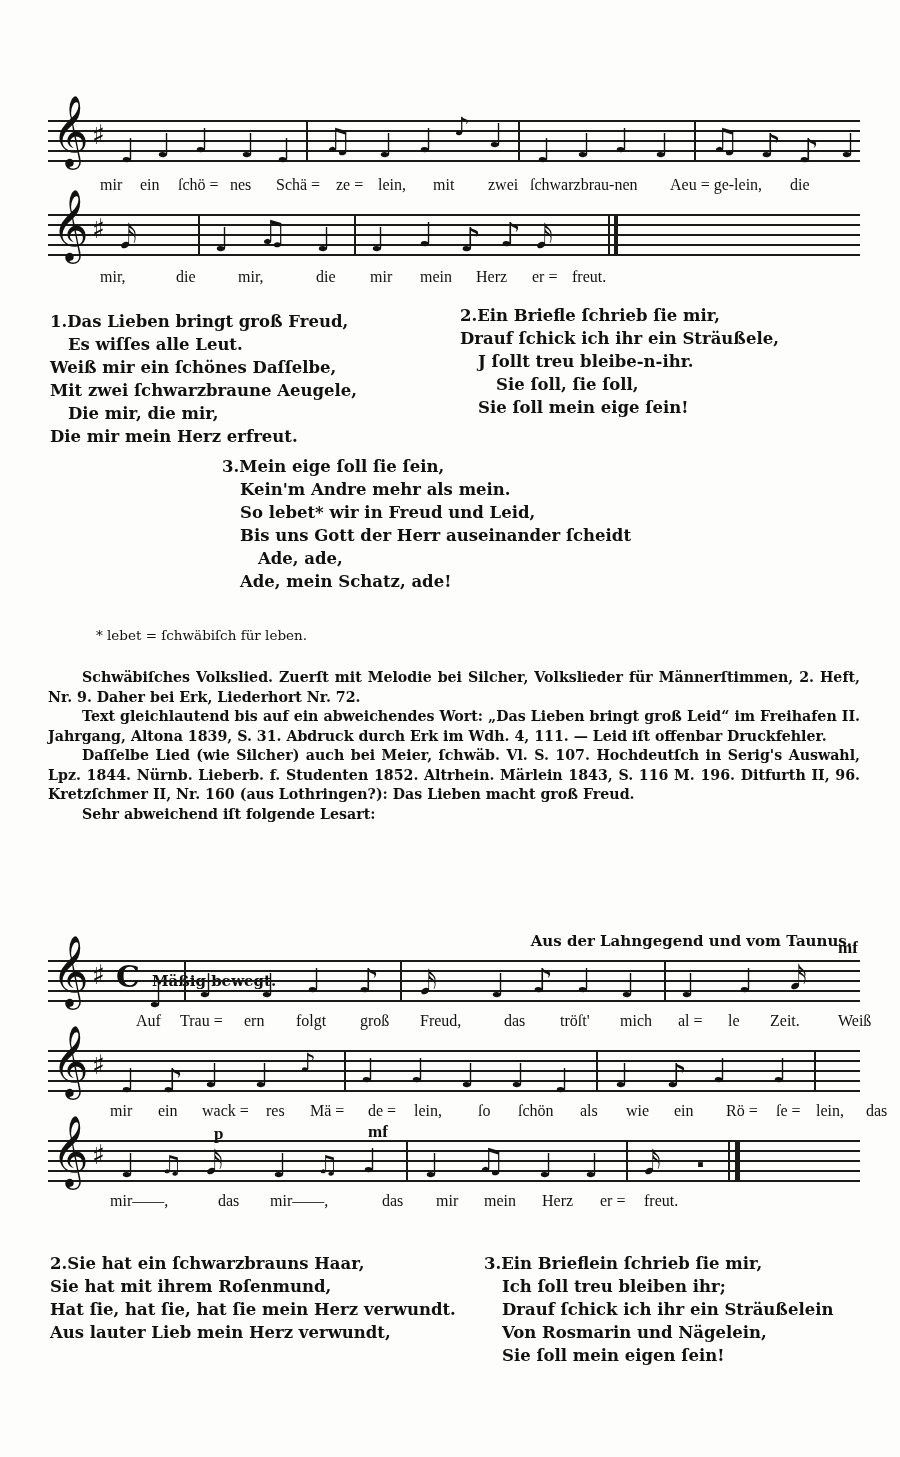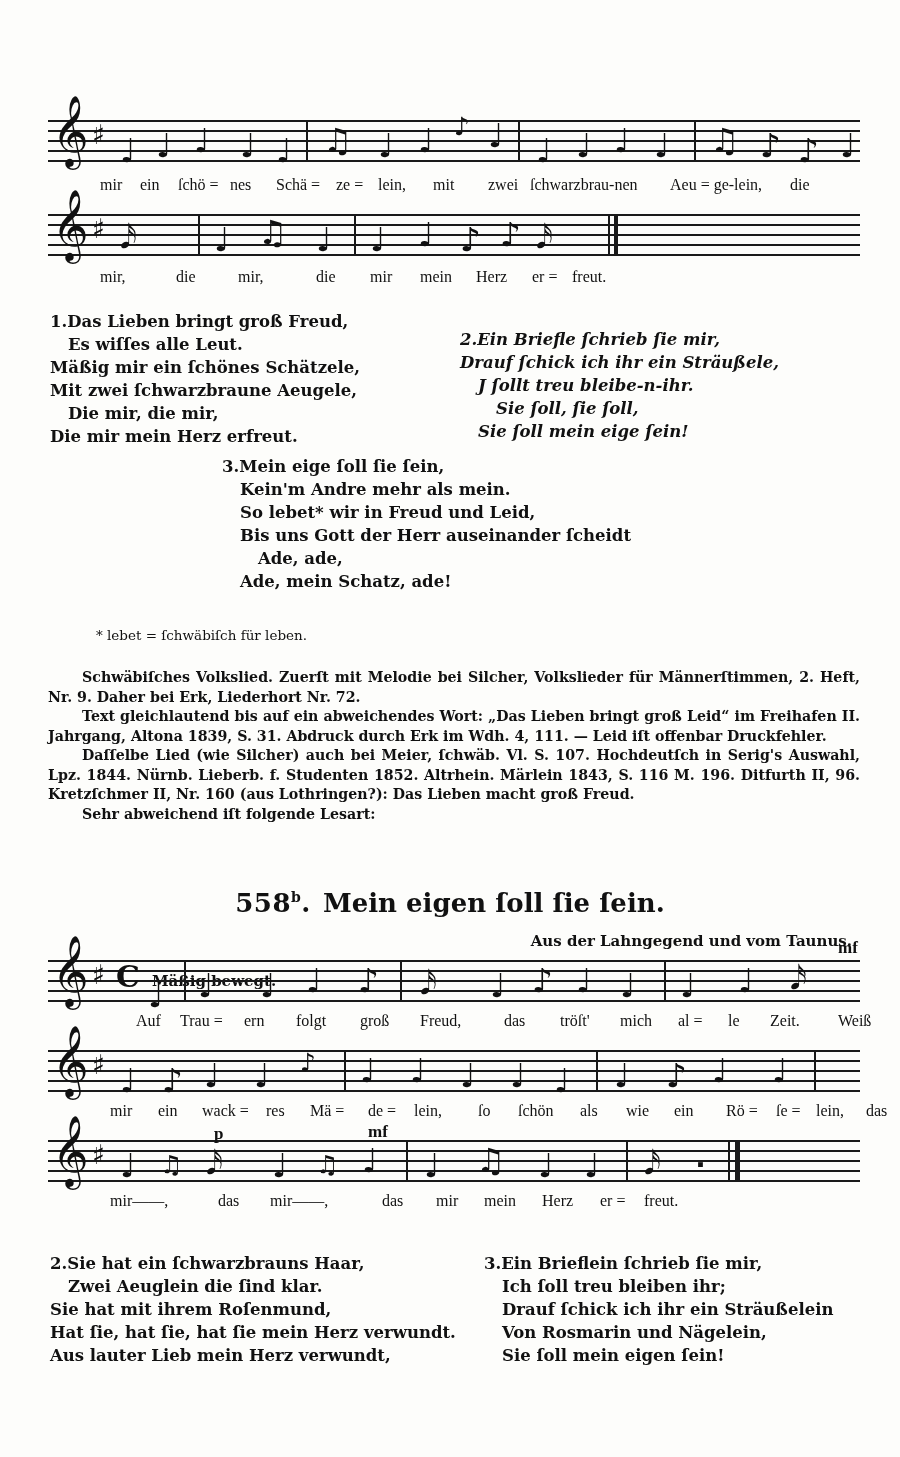--- a/index.html
+++ b/index.html
@@ -265,27 +265,27 @@
     <span style="left:322px;">mir</span>
     <span style="left:372px;">mein</span>
     <span style="left:428px;">Herz</span>
     <span style="left:484px;">er =</span>
     <span style="left:524px;">freut.</span>
   </div>
 
   <div class="verse-block" style="top:310px;left:50px;">
     <span class="ln"><span>1.</span><span>Das Lieben bringt groß Freud,</span></span>
     <span class="ln ind1">Es wiſſes alle Leut.</span>
-    <span class="ln">Mäßig mir ein ſchönes Schätzele,</span>
+    <span class="ln">Weiß mir ein ſchönes Daſſelbe,</span>
     <span class="ln">Mit zwei ſchwarzbraune Aeugele,</span>
     <span class="ln ind1">Die mir, die mir,</span>
     <span class="ln">Die mir mein Herz erfreut.</span>
   </div>
 
-  <div class="verse-block" style="top:328px;left:460px;font-style:italic;">
+  <div class="verse-block" style="top:304px;left:460px;">
     <span class="ln"><span>2.</span><span>Ein Briefle ſchrieb ſie mir,</span></span>
     <span class="ln">Drauf ſchick ich ihr ein Sträußele,</span>
     <span class="ln ind1">J ſollt treu bleibe-n-ihr.</span>
     <span class="ln ind2">Sie ſoll, ſie ſoll,</span>
     <span class="ln ind1">Sie ſoll mein eige ſein!</span>
   </div>
 
   <div class="verse-block" style="top:455px;left:222px;">
     <span class="ln"><span>3.</span><span>Mein eige ſoll ſie ſein,</span></span>
     <span class="ln ind1">Kein'm Andre mehr als mein.</span>
@@ -297,23 +297,20 @@
 
   <div class="footnote" style="top:627px;left:96px;">* lebet = ſchwäbiſch für leben.</div>
 
   <div class="notes-para" style="top:668px;">
     <div class="p">Schwäbiſches Volkslied.  Zuerſt mit Melodie bei Silcher, Volkslieder für Männerſtimmen, 2. Heft, Nr. 9.  Daher bei Erk, Liederhort Nr. 72.</div>
     <div class="p">Text gleichlautend bis auf ein abweichendes Wort: „Das Lieben bringt groß Leid“ im Freihafen II. Jahrgang, Altona 1839, S. 31.  Abdruck durch Erk im Wdh. 4, 111. — Leid iſt offenbar Druckfehler.</div>
     <div class="p">Daſſelbe Lied (wie Silcher) auch bei Meier, ſchwäb. Vl. S. 107.  Hochdeutſch in Serig's Auswahl, Lpz. 1844.  Nürnb. Lieberb. f. Studenten 1852.  Altrhein. Märlein 1843, S. 116 M. 196.  Ditfurth II, 96.  Kretzſchmer II, Nr. 160 (aus Lothringen?): Das Lieben macht groß Freud.</div>
     <div class="p">Sehr abweichend iſt folgende Lesart:</div>
   </div>
 
-  <div class="song-head" style="top:888px;">
-    <span class="num"><span>558</span><sup>b</sup>.</span><span class="title">Mein eigen ſoll ſie ſein.</span>
-  </div>
 
   <div class="tempo" style="top:972px;left:108px;margin-left:44px;">Mäßig bewegt.</div>
   <div class="source" style="top:932px;right:48px;">Aus der Lahngegend und vom Taunus.</div>
 
   <div class="system" style="top:958px;">
     <div class="staff">
       <div class="line"></div>
         <div class="line"></div>
         <div class="line"></div>
         <div class="line"></div>
@@ -441,21 +438,20 @@
     <span style="left:334px;">das</span>
     <span style="left:388px;">mir</span>
     <span style="left:436px;">mein</span>
     <span style="left:494px;">Herz</span>
     <span style="left:552px;">er =</span>
     <span style="left:596px;">freut.</span>
   </div>
 
   <div class="verse-block" style="top:1252px;left:50px;">
     <span class="ln"><span>2.</span><span>Sie hat ein ſchwarzbrauns Haar,</span></span>
-    <span class="ln ind1">Zwei Aeuglein die ſind klar.</span>
     <span class="ln">Sie hat mit ihrem Roſenmund,</span>
     <span class="ln">Hat ſie, hat ſie, hat ſie mein Herz verwundt.</span>
     <span class="ln">Aus lauter Lieb mein Herz verwundt,</span>
   </div>
 
   <div class="verse-block" style="top:1252px;left:484px;">
     <span class="ln"><span>3.</span><span>Ein Brieflein ſchrieb ſie mir,</span></span>
     <span class="ln ind1">Ich ſoll treu bleiben ihr;</span>
     <span class="ln ind1">Drauf ſchick ich ihr ein Sträußelein</span>
     <span class="ln ind1">Von Rosmarin und Nägelein,</span>

